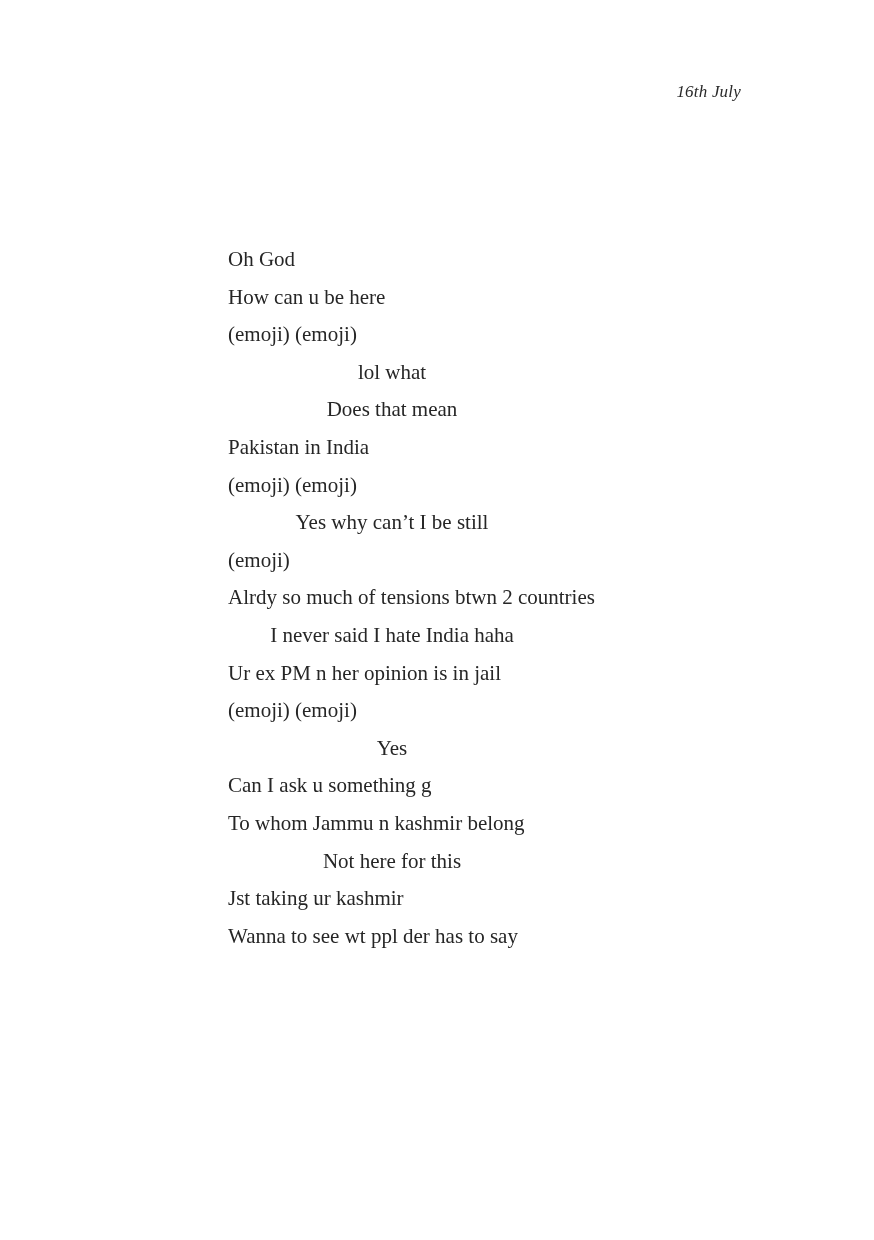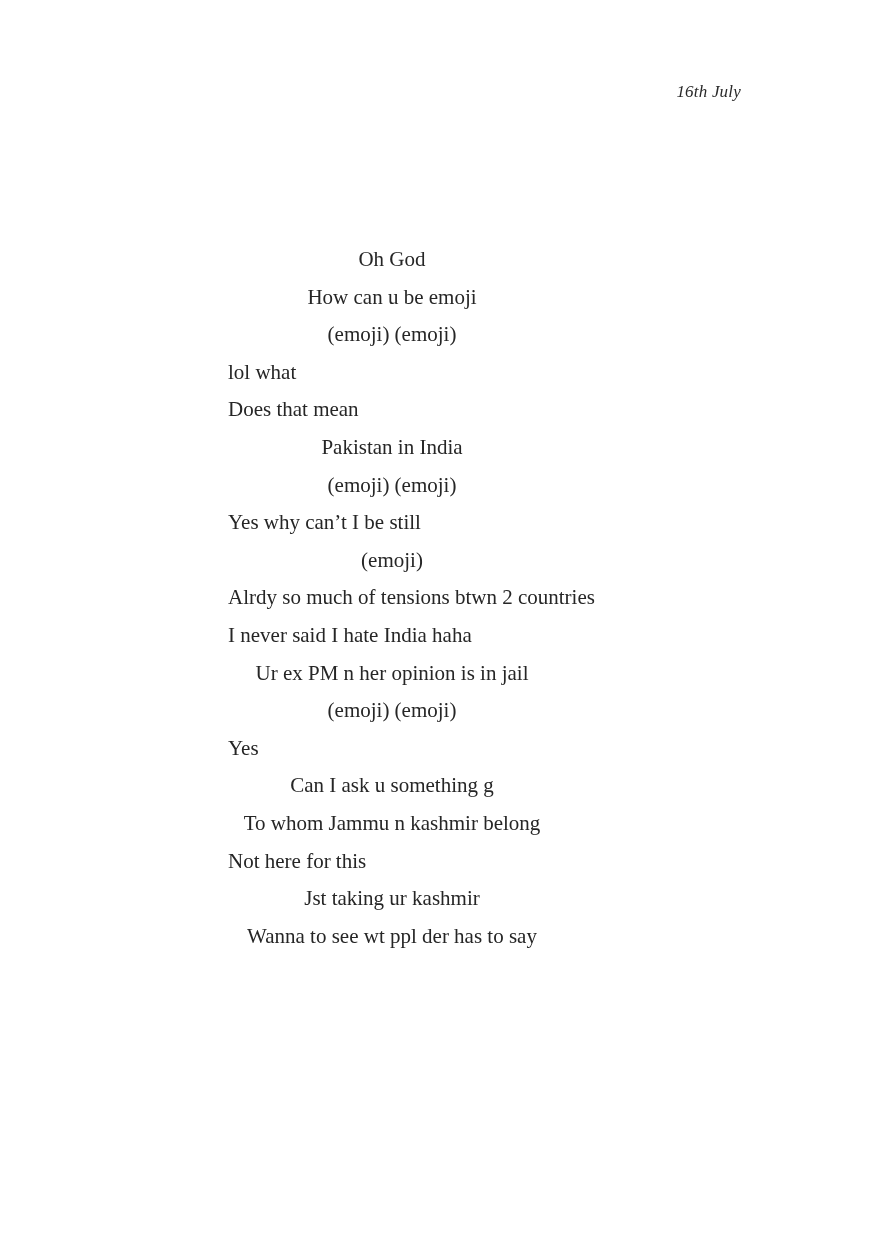--- a/index.html
+++ b/index.html
@@ -30,32 +30,32 @@
     top: 241px;
     left: 228px;
     right: 216px;
   }
   .message-line {
     font-size: 21px;
     line-height: 37.6px;
     white-space: nowrap;
     color: #262626;
   }
-  .message-line.left  { text-align: center; }
-  .message-line.right { text-align: left; }
+  .message-line.left  { text-align: left; }
+  .message-line.right { text-align: center; }
 </style>
 </head>
 <body>
 
 <div class="page">
   <div class="page-header">16th July</div>
 
   <div class="messages">
       <div class="message-line left">Oh God</div>
-      <div class="message-line left">How can u be emoji</div>
+      <div class="message-line left">How can u be here</div>
       <div class="message-line left">(emoji) (emoji)</div>
       <div class="message-line right">lol what</div>
       <div class="message-line right">Does that mean</div>
       <div class="message-line left">Pakistan in India</div>
       <div class="message-line left">(emoji) (emoji)</div>
       <div class="message-line right">Yes why can’t I be still</div>
       <div class="message-line left">(emoji)</div>
       <div class="message-line left">Alrdy so much of tensions btwn 2 countries</div>
       <div class="message-line right">I never said I hate India haha</div>
       <div class="message-line left">Ur ex PM n her opinion is in jail</div>

